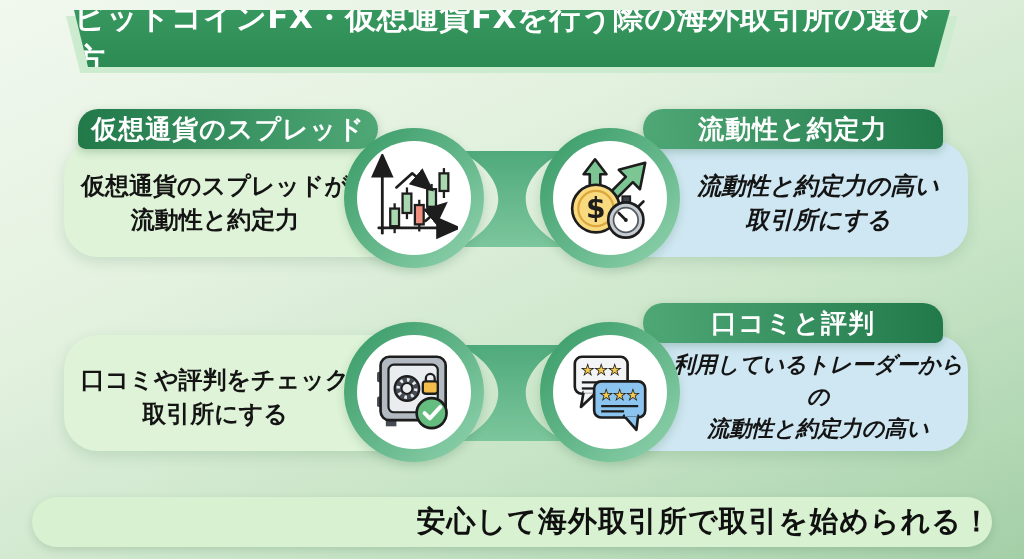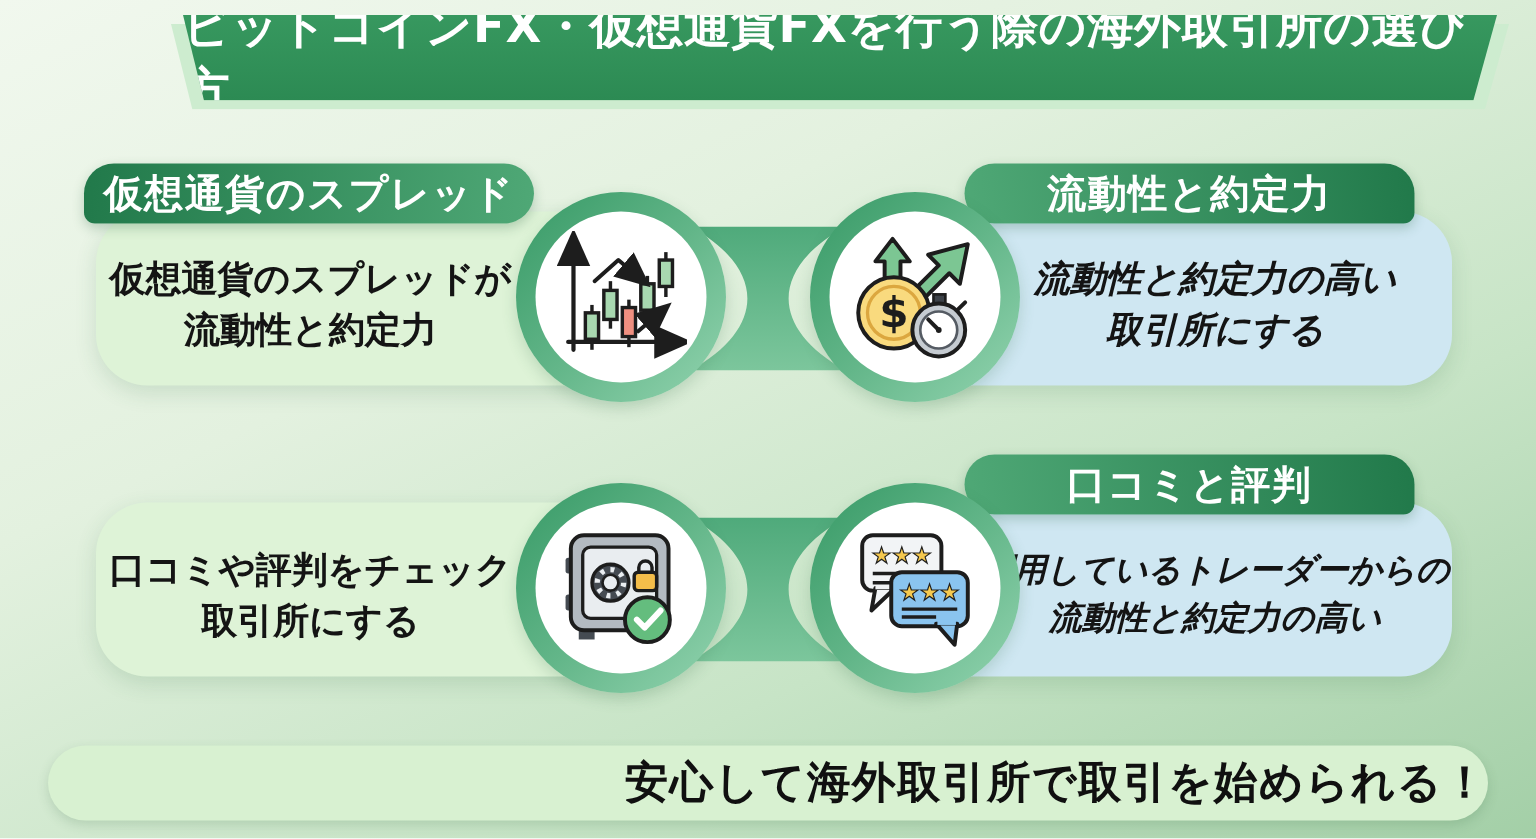--- a/index.html
+++ b/index.html
@@ -2,44 +2,44 @@
 <html><head>
 <meta charset="utf-8">
 <style>
   html,body{margin:0;padding:0;}
   .stage{
     position:relative;width:1024px;height:559px;overflow:hidden;
     font-family:"DejaVu Sans","Liberation Sans",sans-serif;
     background:linear-gradient(155deg,#f1f8ee 0%,#e3f1df 35%,#c7e4c6 68%,#a3cfa7 100%);
   }
   
-  .top-banner{position:absolute;left:74px;top:10px;width:876px;height:57px;margin-left:48px;}
+  .top-banner{position:absolute;left:74px;top:10px;width:876px;height:57px;}
   .tb-shadow{position:absolute;left:-8px;top:6px;right:-8px;bottom:-6px;
     background:#cdeccf;clip-path:polygon(0 0,100% 0,98.2% 100%,1.6% 100%);}
   .tb-face{position:absolute;inset:0;display:flex;align-items:center;justify-content:center;
     background:linear-gradient(180deg,#37985f,#2c8a53);
     clip-path:polygon(0 0,100% 0,98.2% 100%,1.6% 100%);}
   .tb-face span{color:#fff;font-size:31px;font-weight:800;letter-spacing:0.5px;}
   
   .row{position:absolute;left:0;width:1024px;height:170px;}
   .row-1{top:109px;} .row-2{top:303px;}
   .cbody{position:absolute;top:32px;height:116px;border-radius:34px;
     box-shadow:0 5px 14px rgba(50,110,70,.16);}
   .cbody.l{left:64px;width:384px;background:#def3d7;}
   .cbody.r{left:586px;width:382px;background:#cfe7f2;}
   .pill{position:absolute;top:0;width:300px;height:40px;display:flex;align-items:center;justify-content:center;
     box-shadow:0 3px 8px rgba(30,90,55,.25);}
-  .pill.l{left:56px;border-radius:22px 22px 22px 8px;background:linear-gradient(95deg,#21794a,#4fa876);}
+  .pill.l{left:78px;border-radius:22px 22px 22px 8px;background:linear-gradient(95deg,#21794a,#4fa876);}
   .pill.r{left:643px;border-radius:22px 22px 8px 22px;background:linear-gradient(265deg,#21794a,#4fa876);}
   .pill span{color:#fff;font-size:26px;font-weight:800;letter-spacing:1px;}
   .ctext{position:absolute;top:40px;height:108px;display:flex;flex-direction:column;
     align-items:center;justify-content:center;text-align:center;}
   .ctext.l{left:64px;width:286px;}
   .ctext.r{left:652px;width:316px;font-style:italic;}
-  .ctext span{color:#141414;font-weight:800;font-size:24px;line-height:34px;}
+  .ctext span{color:#141414;font-weight:800;font-size:24px;line-height:34px;margin-left:16px;}
   .ctext.small span{font-size:22px;line-height:32px;}
   
   .web{position:absolute;left:460px;top:42px;width:104px;height:96px;}
   .ring{position:absolute;top:19px;width:140px;height:140px;border-radius:50%;
     background:linear-gradient(135deg,#41a06e 12%,#63b689 52%,#93d4b0 100%);
     box-shadow:0 4px 10px rgba(50,110,70,.20);}
   .ring.l{left:344px;} .ring.r{left:540px;}
   .wc{position:absolute;top:32px;width:114px;height:114px;border-radius:50%;background:#fff;}
   .wc.l{left:357px;} .wc.r{left:553px;}
   .icn{position:absolute;top:45px;width:88px;height:88px;}

